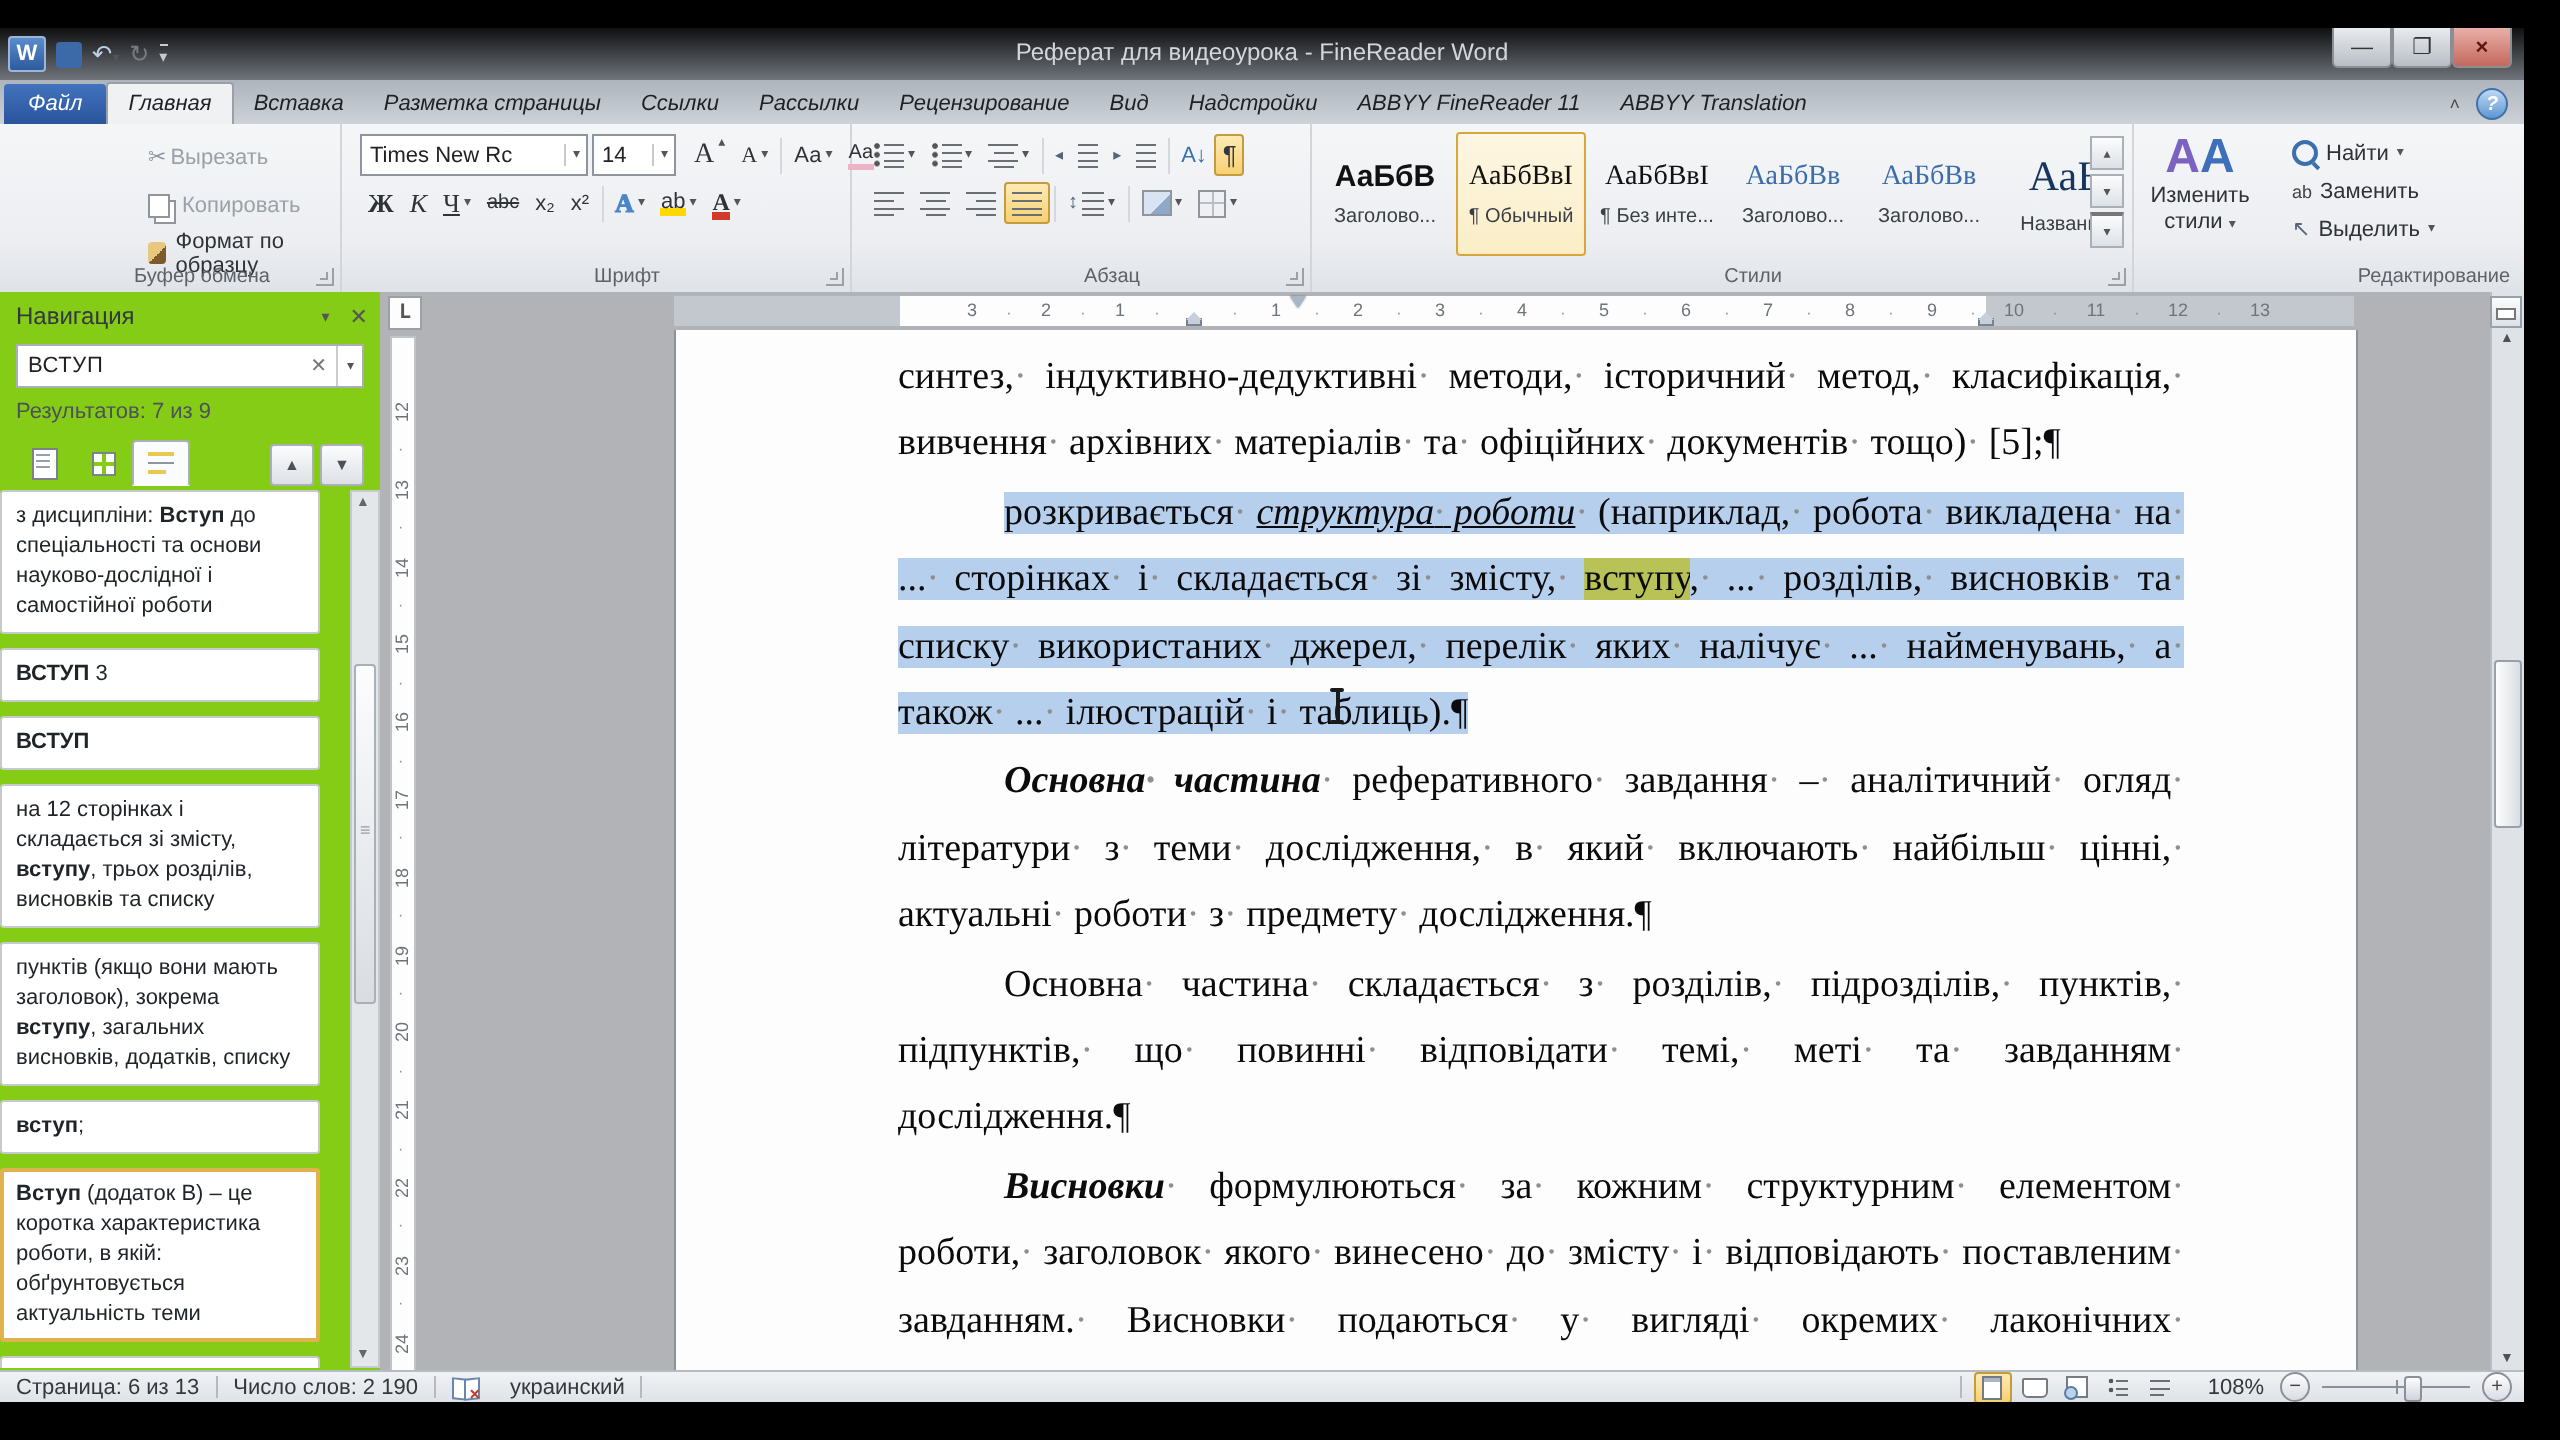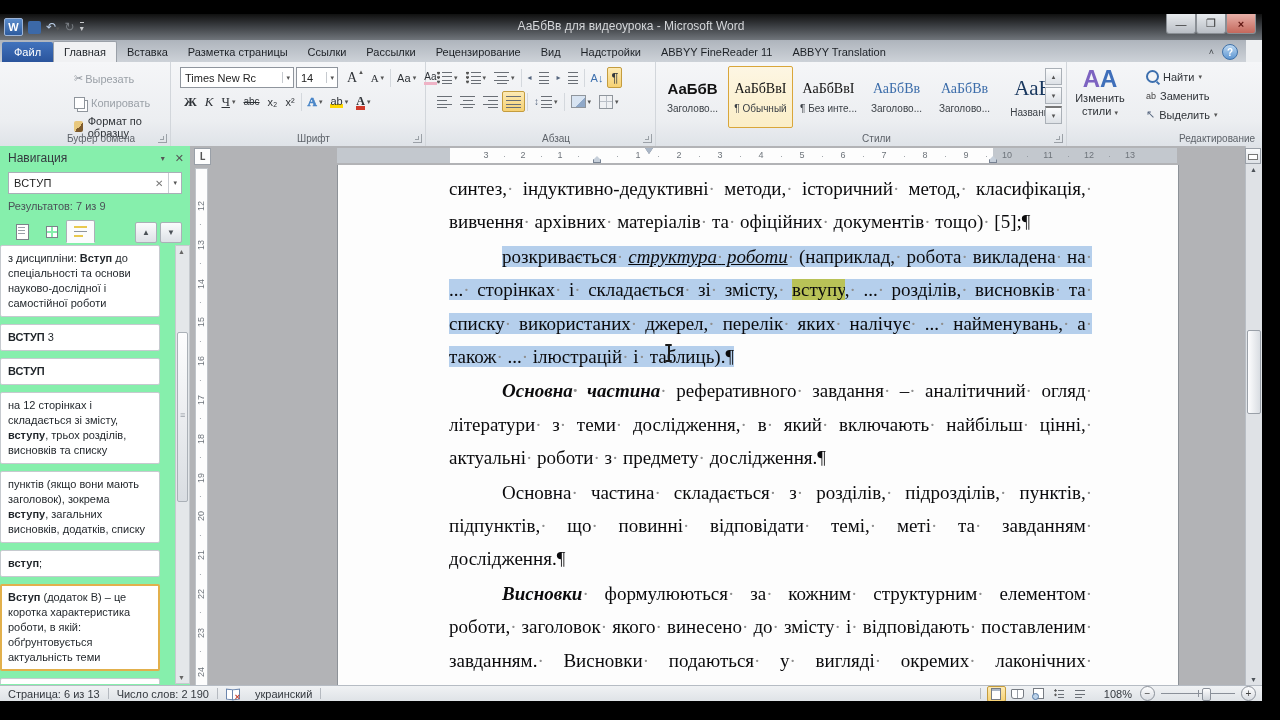--- a/index.html
+++ b/index.html
@@ -20,21 +20,21 @@
                linear-gradient(#4a79b8,#2f5library 9e);background-color:#3c69a8;}
   .qbtn{font-size:12px;color:#bcd0ea;line-height:14px;}
   .qbtn.dis{color:#777c82;}
   .qat-caret{font-size:8px;color:#c7c9cc;border-top:1px solid #c7c9cc;padding-top:1px;}
   .winbtns{position:absolute;right:6px;top:0;display:flex;}
   .wb{width:28px;height:19px;border:1px solid #8a8f95;border-top:none;border-radius:0 0 3px 3px;
     background:linear-gradient(#e8ebee,#b9bec5);color:#333;font-size:11px;display:flex;align-items:center;justify-content:center;}
   .wb.close{background:linear-gradient(#e8b0a8,#c4685c);color:#5d1410;font-weight:bold;}
 
   
-  .tabrow{position:absolute;top:26px;left:0;right:16px;height:22px;background:linear-gradient(#aeb4bc,#cdd2d8);display:flex;align-items:flex-end;}
+  .tabrow{position:absolute;top:26px;left:0;right:0;height:22px;background:linear-gradient(#aeb4bc,#cdd2d8);display:flex;align-items:flex-end;font-style:italic;}
   .ftab{height:20px;padding:0 12px;background:linear-gradient(#4173bd,#2a549c);color:#fff;font-size:11px;
     display:flex;align-items:center;border-radius:2px 2px 0 0;margin-left:2px;}
   .rtab{height:20px;padding:0 10px;color:#1d2126;font-size:11px;display:flex;align-items:center;}
   .rtab.active{background:#f0f1f3;border:1px solid #9aa0a8;border-bottom:none;border-radius:2px 2px 0 0;}
   .tabrow-right{position:absolute;right:8px;top:4px;display:flex;gap:8px;align-items:center;}
   .collapse-chip{color:#45494e;font-size:9px;}
   .help-chip{width:14px;height:14px;border-radius:50%;background:linear-gradient(#bcd8f2,#5f97d2);border:1px solid #3f71a8;
     color:#fff;font-size:10px;font-weight:bold;display:flex;align-items:center;justify-content:center;}
 
   
@@ -91,21 +91,21 @@
   .aa-ic{font-size:24px;font-weight:bold;line-height:26px;}
   .aa-ic .a1{color:#7d63c1;}.aa-ic .a2{color:#3f6fba;}
   .editing{position:absolute;left:1140px;top:0;bottom:0;width:122px;}
   .ed-item{display:flex;align-items:center;gap:4px;height:19px;font-size:11px;color:#2f3338;padding-left:6px;}
   .find-ic{width:9px;height:9px;border:2px solid #3c6fae;border-radius:50%;position:relative;}
   .find-ic::after{content:"";position:absolute;right:-3px;bottom:-3px;width:4px;height:2px;background:#3c6fae;transform:rotate(45deg);}
   .repl-ic{font-size:9px;color:#444;}
   .sel-ic{font-size:11px;color:#55657e;}
 
   
-  .navpane{position:absolute;left:0;top:132px;width:190px;bottom:15px;background:#86efac;border-right:1px solid #b9bec5;}
+  .navpane{position:absolute;left:0;top:132px;width:190px;bottom:15px;background:#84cc16;border-right:1px solid #b9bec5;}
   .nav-head{position:absolute;top:2px;left:8px;right:6px;height:20px;display:flex;align-items:center;font-size:12px;color:#33383e;}
   .nav-head .sp{flex:1;}
   .nav-x{color:#555;font-size:11px;margin-left:10px;}
   .nav-car{font-size:8px;color:#555;}
   .searchbox{position:absolute;left:8px;right:8px;top:26px;height:20px;background:#fff;border:1px solid #a9afb7;display:flex;align-items:center;font-size:11px;color:#222;}
   .searchbox .txt{flex:1;padding-left:5px;letter-spacing:.3px;}
   .searchbox .cx{padding:0 5px;color:#777;font-size:10px;}
   .searchbox .dd{border-left:1px solid #c9cdd2;padding:0 4px;font-size:7px;color:#555;height:100%;display:flex;align-items:center;}
   .rescount{position:absolute;left:8px;top:54px;font-size:11px;color:#4c5258;}
   .navtabs{position:absolute;left:8px;top:74px;right:8px;height:23px;display:flex;align-items:flex-end;}
@@ -207,21 +207,21 @@
   <div class="win">
 
     <div class="titlebar">
       <div class="qat">
         <span class="word-icon">W</span>
         <span class="floppy"></span>
         <span class="qbtn"><span>↶</span><span class="caret">▾</span></span>
         <span class="qbtn dis">↻</span>
         <span class="qat-caret">▾</span>
       </div>
-      <div class="title-text">АаБбВв для видеоурока - Microsoft Word</div>
+      <div class="title-text">Реферат для видеоурока - FineReader Word</div>
       <div class="winbtns">
         <span class="wb">—</span>
         <span class="wb">❐</span>
         <span class="wb close">×</span>
       </div>
     </div>
 
     <div class="tabrow">
       <div class="ftab">Файл</div>
       <div id="tabs" style="display:flex;align-items:flex-end;">

